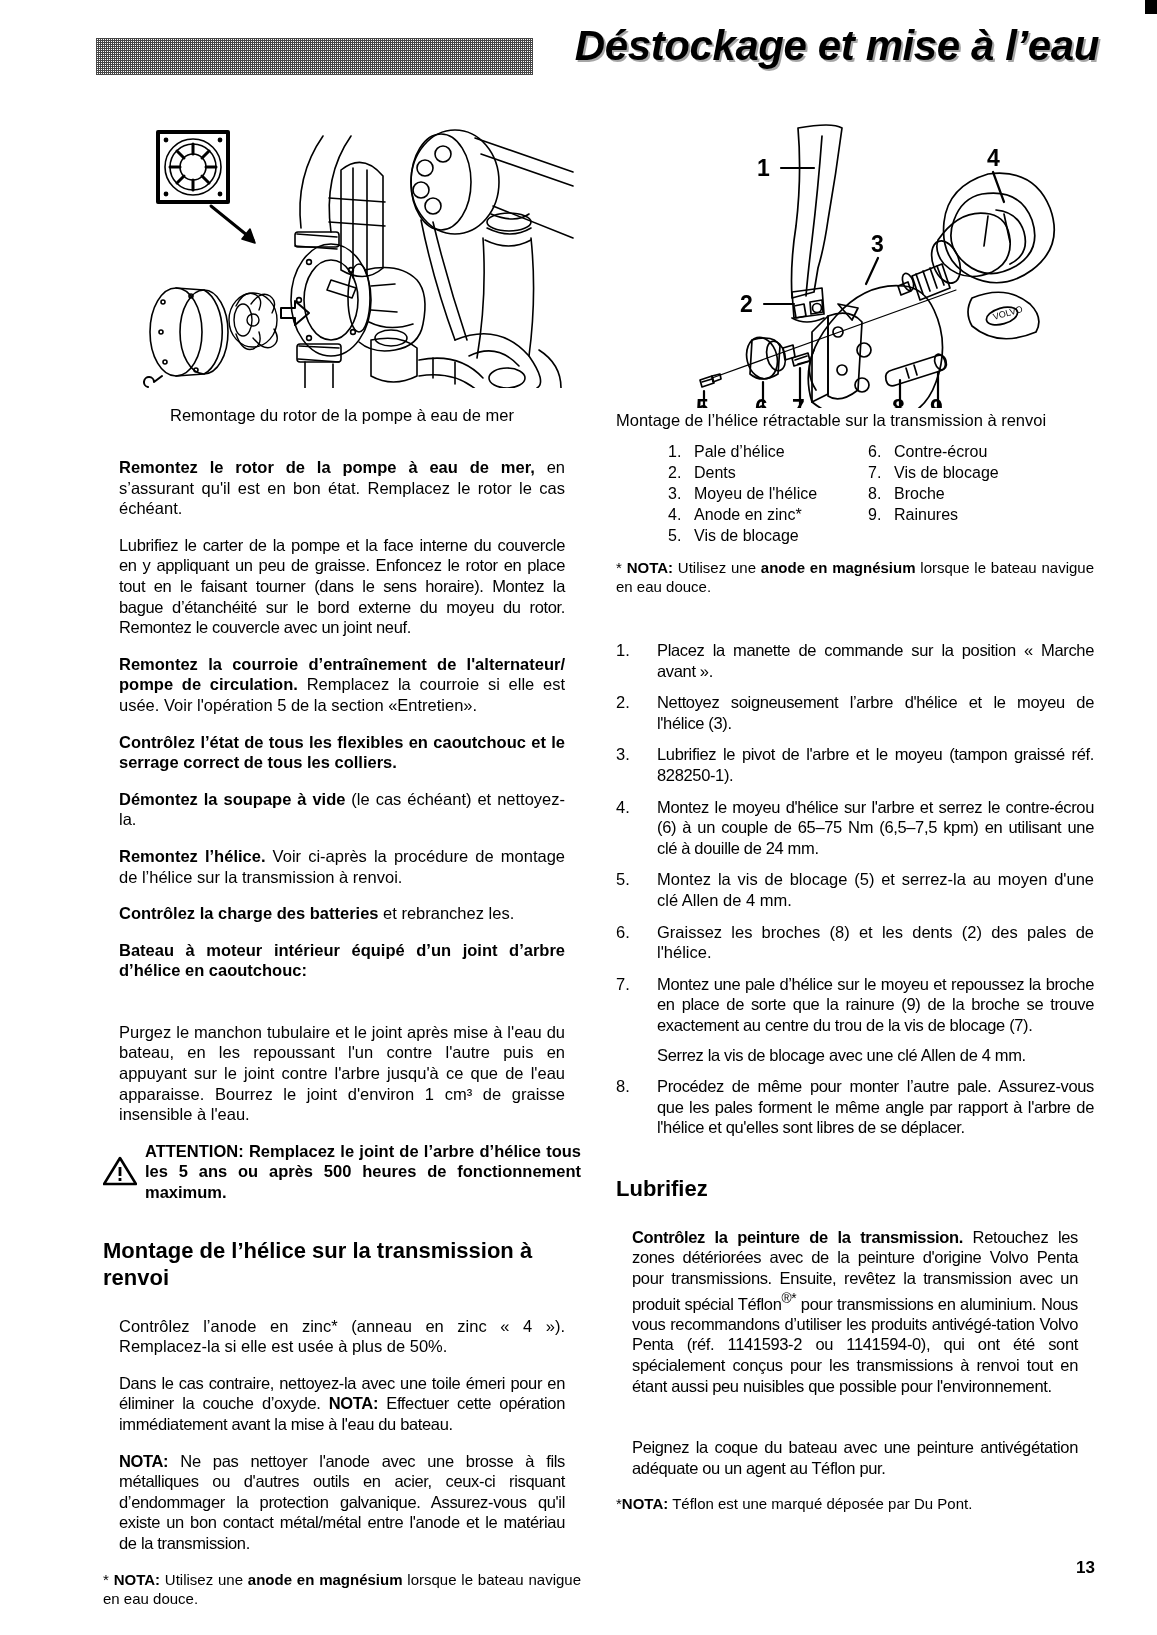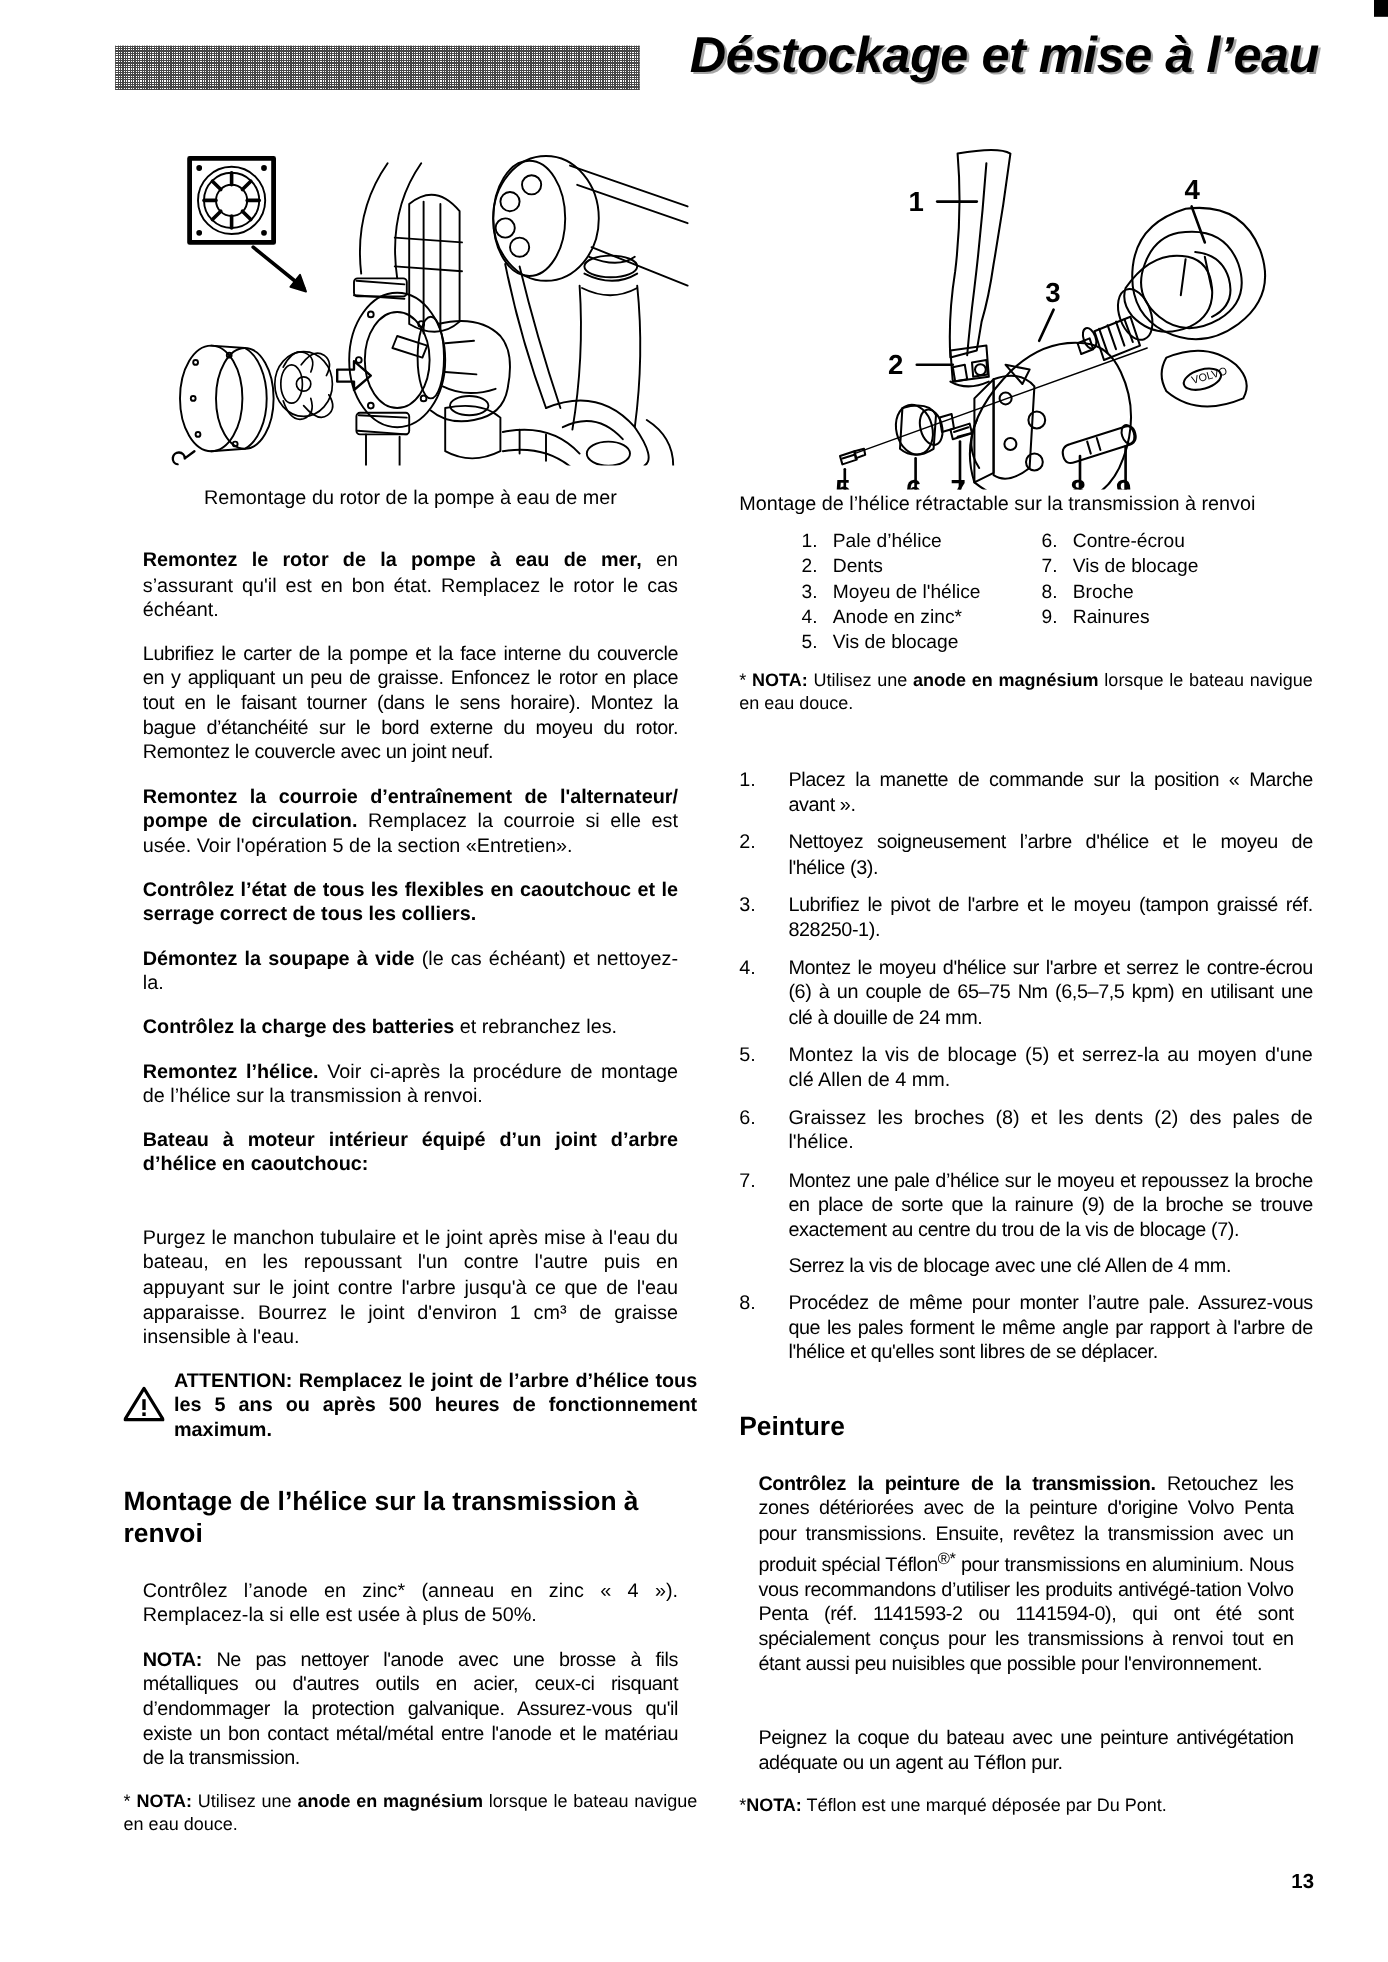--- a/index.html
+++ b/index.html
@@ -330,24 +330,24 @@
       <p>
         <b>Remontez la courroie d’entraînement de l'alternateur/ pompe de circulation.</b><span> Remplacez la courroie si elle est usée. Voir l'opération 5 de la section «Entretien».</span>
       </p>
       <p>
         <b>Contrôlez l’état de tous les flexibles en caoutchouc et le serrage correct de tous les colliers.</b>
       </p>
       <p>
         <b>Démontez la soupape à vide</b><span> (le cas échéant) et nettoyez-la.</span>
       </p>
       <p>
+        <b>Remontez l’hélice.</b><span> Voir ci-après la procédure de montage de l’hélice sur la transmission à renvoi.</span>
+      </p>
+      <p>
         <b>Contrôlez la charge des batteries</b><span> et rebranchez les.</span>
-      </p>
-      <p>
-        <b>Remontez l’hélice.</b><span> Voir ci-après la procédure de montage de l’hélice sur la transmission à renvoi.</span>
       </p>
       <p>
         <b>Bateau à moteur intérieur équipé d’un joint d’arbre d’hélice en caoutchouc:</b>
       </p>
       <div class="gap-sm"></div>
       <p>Purgez le manchon tubulaire et le joint après mise à l'eau du bateau, en les repoussant l'un contre l'autre puis en appuyant sur le joint contre l'arbre jusqu'à ce que de l'eau apparaisse. Bourrez le joint d'environ 1 cm³ de graisse insensible à l'eau.</p>
     </div>
 
     <div class="attention">
       <div class="warn-icon">
@@ -362,20 +362,23 @@
 
     <div class="gap-xl"></div>
 
     <h2 class="section-heading">Montage de l’hélice sur la transmission à renvoi</h2>
 
 
     <div class="gap-sm"></div>
 
     <div class="body-text">
       <p>Contrôlez l’anode en zinc* (anneau en zinc « 4 »). Remplacez-la si elle est usée à plus de 50%.</p>
+      <p class="tight">
+        <span>Dans le cas contraire, nettoyez-la avec une toile émeri pour en éliminer la couche d’oxyde. </span><b>NOTA:</b><span> Effectuer cette opération immédiatement avant la mise à l'eau du bateau.</span>
+      </p>
       <p class="tight">
         <b>NOTA:</b><span> Ne pas nettoyer l'anode avec une brosse à fils métalliques ou d'autres outils en acier, ceux-ci risquant d’endommager la protection galvanique. Assurez-vous qu'il existe un bon contact métal/métal entre l'anode et le matériau de la transmission.</span>
       </p>
     </div>
 
     <div class="footnote">
       <span>*</span>
       <b>NOTA:</b><span> Utilisez une </span><b>anode en magnésium</b><span> lorsque le bateau navigue en eau douce.</span>
     </div>
 
@@ -556,21 +559,21 @@
         </span>
       </div>
       <div class="proc-item">
         <span class="proc-num">8.</span>
         <span class="proc-body tight">Procédez de même pour monter l’autre pale. Assurez-vous que les pales forment le même angle par rapport à l'arbre de l'hélice et qu'elles sont libres de se déplacer.</span>
       </div>
     </div>
 
     <div class="gap-lg"></div>
 
-    <h2 class="section-heading">Peinture</h2>
+    <h2 class="section-heading">Lubrifiez</h2>
 
     <div class="gap-sm"></div>
 
     <div class="body-text">
       <p class="tight">
         <b>Contrôlez la peinture de la transmission.</b><span> Retouchez les zones détériorées avec de la peinture d'origine Volvo Penta pour transmissions. Ensuite, revêtez la transmission avec un produit spécial Téflon</span><sup>®*</sup><span> pour transmissions en aluminium. Nous vous recommandons d’utiliser les produits antivégé-tation Volvo Penta (réf. 1141593-2 ou 1141594-0), qui ont été sont spécialement conçus pour les transmissions à renvoi tout en étant aussi peu nuisibles que possible pour l'environnement.</span>
       </p>
       <div class="gap-sm"></div>
       <p class="tight">Peignez la coque du bateau avec une peinture antivégétation adéquate ou un agent au Téflon pur.</p>
     </div>

